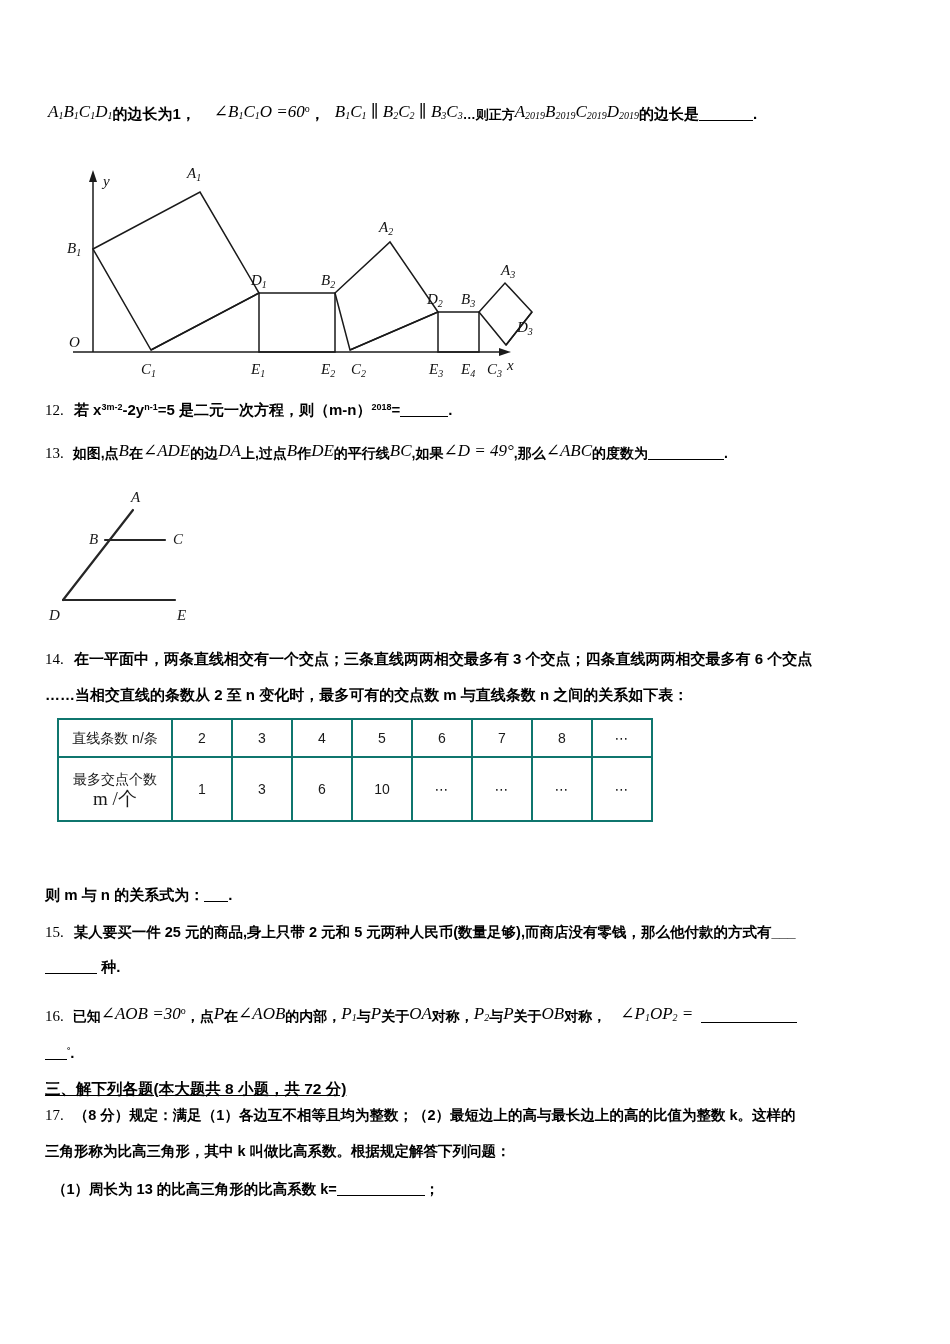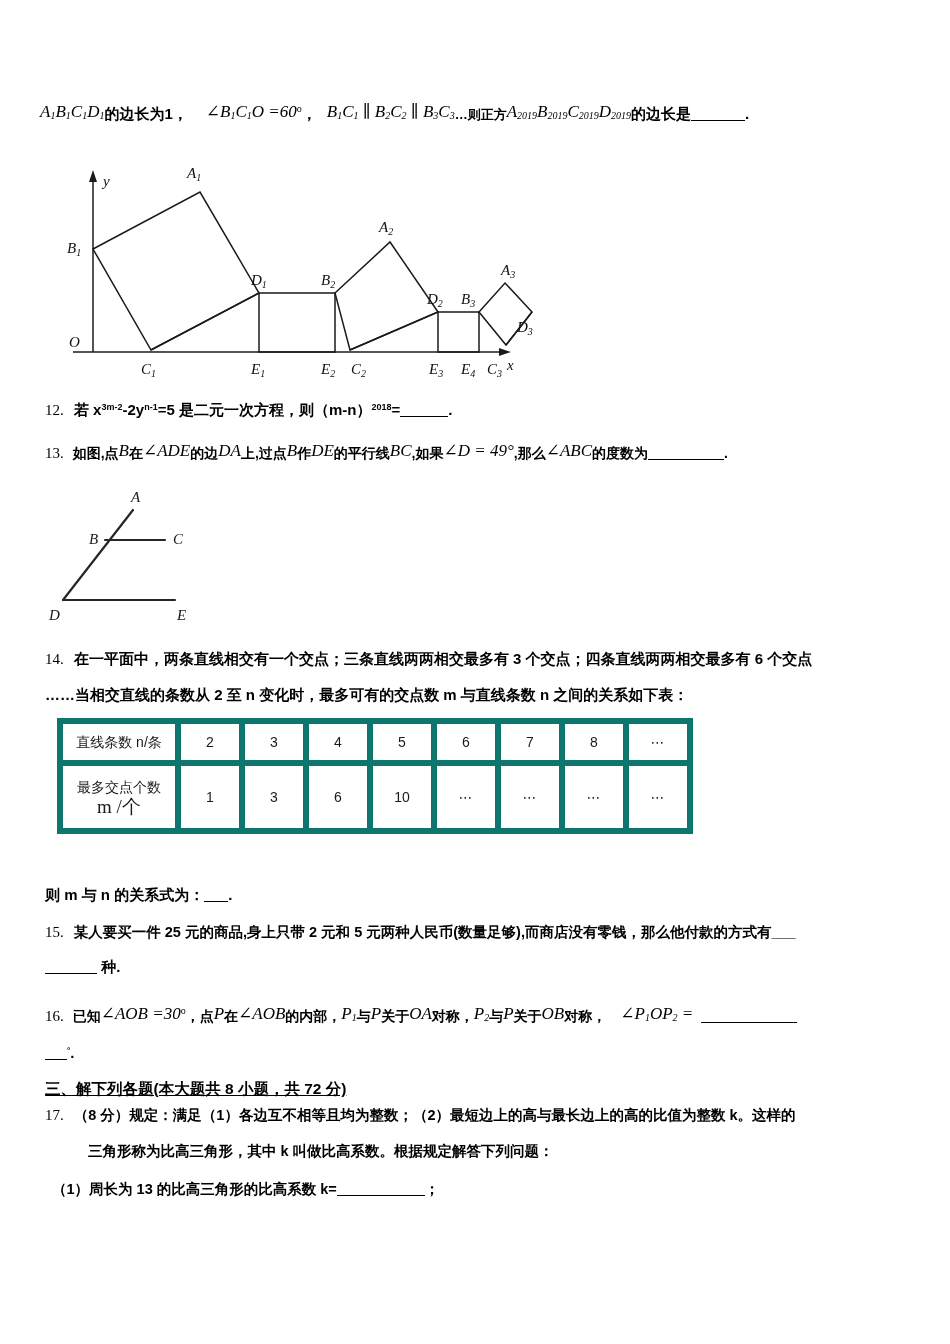--- a/index.html
+++ b/index.html
@@ -77,21 +77,21 @@
     left: 57px; top: 718px;
     width: 578px;
   }
   table.grid {
     border-collapse: collapse;
     table-layout: fixed;
     width: 578px;
     font-family: "Liberation Sans", "DejaVu Sans", sans-serif;
   }
   table.grid td {
-    border: 6px solid #0f766e;
+    border: 2px solid #0f766e;
     text-align: center;
     vertical-align: middle;
     font-size: 14px;
     color: #1a1a1a;
     padding: 0;
   }
   td.rowhead {
     width: 112px;
     font-size: 14.5px;
     line-height: 19px;
@@ -104,21 +104,21 @@
     font-family: "Liberation Serif","DejaVu Serif",serif;
     font-size: 19px;
   }
   .dots { letter-spacing: 1px; color:#333; }
 </style>
 </head>
 <body>
 
 <div class="page">
 
-  <div class="ln" style="left:40px; top:98px;text-align:center;">
+  <div class="ln" style="left:48px; top:98px;text-align:center;">
     <span class="mjx">A<sub>1</sub>B<sub>1</sub>C<sub>1</sub>D<sub>1</sub></span><span>的边长为1，</span><span style="display:inline-block;width:18px"></span><span class="mjx">∠B<sub>1</sub>C<sub>1</sub>O&nbsp;=60<sup>o</sup></span><span>，</span><span style="display:inline-block;width:10px"></span><span class="mjx">B<sub>1</sub>C<sub>1</sub>&nbsp;∥&nbsp;B<sub>2</sub>C<sub>2</sub>&nbsp;∥&nbsp;B<sub>3</sub>C<sub>3</sub></span><span style="font-size:13px;">…则正方</span><span class="mjx">A<sub>2019</sub>B<sub>2019</sub>C<sub>2019</sub>D<sub>2019</sub></span><span>的边长是</span><span class="blank" style="width:54px"></span><span>.</span>
   </div>
 
   <svg id="fig-squares" viewBox="0 0 480 235">
     <g stroke="#1a1a1a" stroke-width="1.5" fill="none">
 
       <line x1="38" y1="200" x2="38" y2="26"></line>
       <polygon points="38,18 34,30 42,30" fill="#1a1a1a" stroke="none"></polygon>
 
       <line x1="18" y1="200" x2="448" y2="200"></line>
@@ -247,20 +247,20 @@
   </div>
 
   <div class="ln" style="left:45px; top:1078px; font-size:15.5px;text-decoration:underline;">
     <span>三、解下列各题(本大题共 8 小题，共 72 分)</span>
   </div>
 
   <div class="ln" style="left:45px; top:1104px; font-size:14.5px;text-align:right;">
     <span class="qnum">17.</span>
     <span style="display:inline-block;width:6px"></span><span>（8 分）规定：满足（1）各边互不相等且均为整数；（2）最短边上的高与最长边上的高的比值为整数 k。这样的</span>
   </div>
-  <div class="ln" style="left:45px; top:1140px; font-size:14.5px;margin-left:43px;">
+  <div class="ln" style="left:45px; top:1140px; font-size:14.5px;">
     <span>三角形称为比高三角形，其中 k 叫做比高系数。根据规定解答下列问题：</span>
   </div>
   <div class="ln" style="left:52px; top:1178px; font-size:14.5px;">
     <span>（1）周长为 13 的比高三角形的比高系数 k=</span><span class="blank" style="width:88px"></span><span>；</span>
   </div>
 
 </div>
 
 </body></html>

